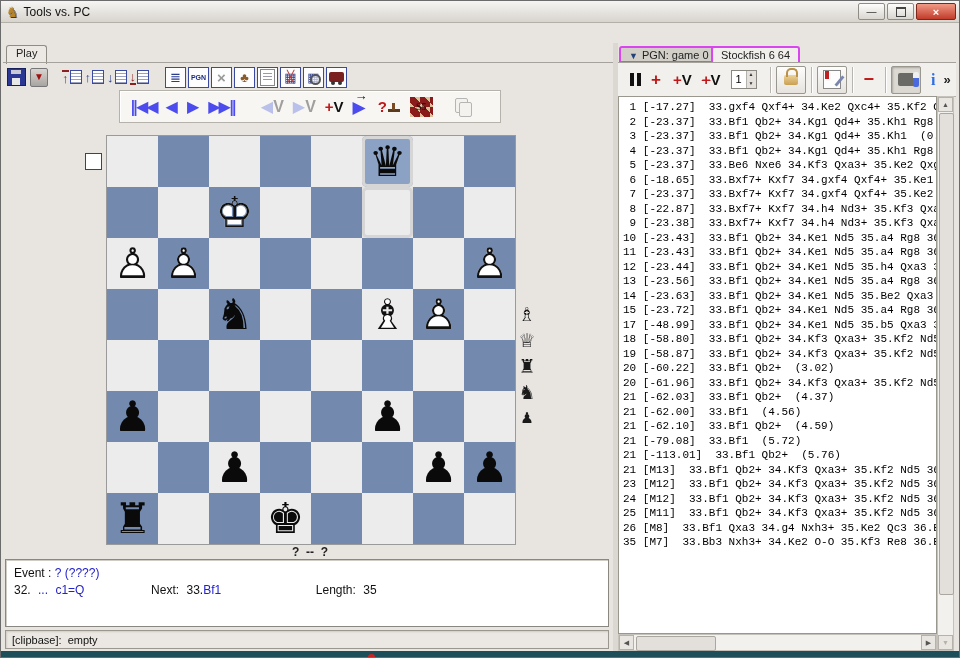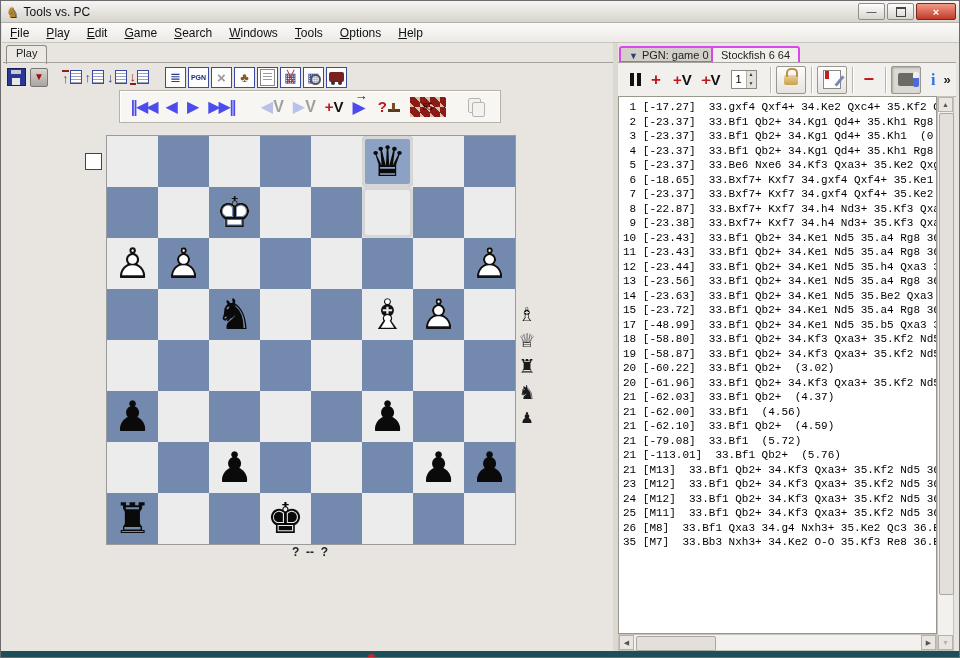--- a/index.html
+++ b/index.html
@@ -68,21 +68,21 @@
   .nb.ghost b{color:#8a8a8a;font-family:"Liberation Sans",sans-serif;letter-spacing:0;}
   .addv{font-size:15px;font-weight:bold;margin-right:9px;color:#111;letter-spacing:0;}
   .addv em{font-style:normal;color:#c01818;}
   .autoplay{position:relative;margin-right:12px;}
   .autoplay .tri{color:#4b4bee;font-family:"DejaVu Sans",sans-serif;font-size:17px;font-weight:bold;}
   .autoplay .ar{position:absolute;left:2px;top:-9px;color:#111;font-size:13px;font-weight:bold;}
   .annot{position:relative;margin-right:10px;display:flex;align-items:flex-end;}
   .annot .q{color:#c01818;font-size:15px;font-weight:bold;}
   .gavel{width:12px;height:3px;background:#5a3a1a;margin:0 0 3px 1px;position:relative;}
   .gavel:before{content:"";position:absolute;left:4px;top:-6px;width:3px;height:7px;background:#7a4a20;}
-  .scidlogo{width:36px;height:20px;margin-right:22px;
+  .scidlogo{width:23px;height:20px;margin-right:22px;
     background:
       linear-gradient(45deg,#d8c49a 25%,transparent 25%,transparent 75%,#d8c49a 75%) 0 0/10px 10px,
       #8b1a1a;
     color:#3a0a0a;font-family:"Liberation Serif",serif;font-weight:bold;font-size:10px;
     display:flex;align-items:center;justify-content:center;}
   .copyicon{width:16px;height:18px;position:relative;opacity:.7;}
   .copyicon div{position:absolute;width:11px;height:13px;background:#f2f1ee;border:1px solid #9a9a9a;border-radius:2px;}
   .copyicon div:first-child{left:0;top:0;}
   .copyicon div:last-child{left:4px;top:4px;}
   
@@ -180,31 +180,20 @@
     <span class="title-text">Tools vs. PC</span>
     <span class="winbtns">
       <span class="wbtn">—</span>
       <span class="wbtn">
           <span class="maxglyph"></span>
         </span>
       <span class="wbtn close">×</span>
     </span>
   </div>
 
-  <div class="menubar" id="menubar">
-      <span>File</span>
-      <span>Play</span>
-      <span>Edit</span>
-      <span>Game</span>
-      <span>Search</span>
-      <span>Windows</span>
-      <span>Tools</span>
-      <span>Options</span>
-      <span>Help</span>
-    </div>
 
   <div class="tab-board">Play</div>
   <div class="tabline-left"></div>
 
   <div class="toolbar1">
     <span class="floppy"></span>
     <span class="exporticon">▼</span>
     <span class="varnav">
       <span class="arr" style="color:#8b2020;border-top:2px solid #8b2020;">↑</span>
         <span class="pg"></span>
@@ -371,20 +360,38 @@
 
   <div id="material">
       <span>♗</span>
       <span>♕</span>
       <span>♜</span>
       <span>♞</span>
       <span class="sm">♟</span>
     </div>
 
   <div class="players">?  --  ?</div>
+  <div class="infopanel">
+    <div>
+      <span>Event :</span>
+      <span class="blue">? (????)</span>
+    </div>
+    <div class="moveline">
+      <span>32.</span>
+      <span class="blue">...</span>
+      <span class="blue">c1=Q</span>
+      <span class="gap1"></span>
+      <span>Next:</span>
+      <span style="margin-right:0;">33.</span><span class="blue">Bf1</span>
+      <span class="gap2"></span>
+      <span>Length:</span>
+      <span>35</span>
+    </div>
+  </div>
+  <div class="statusbar">[clipbase]:  empty</div>
 
   <div class="divider"></div>
 
   <div class="rpane">
     <div class="rtab inactive">
       <span class="dd">▼</span><span>PGN: game 0</span>
     </div>
     <div class="rtab active">Stockfish 6 64</div>
     <div class="rtabline"></div>
 

